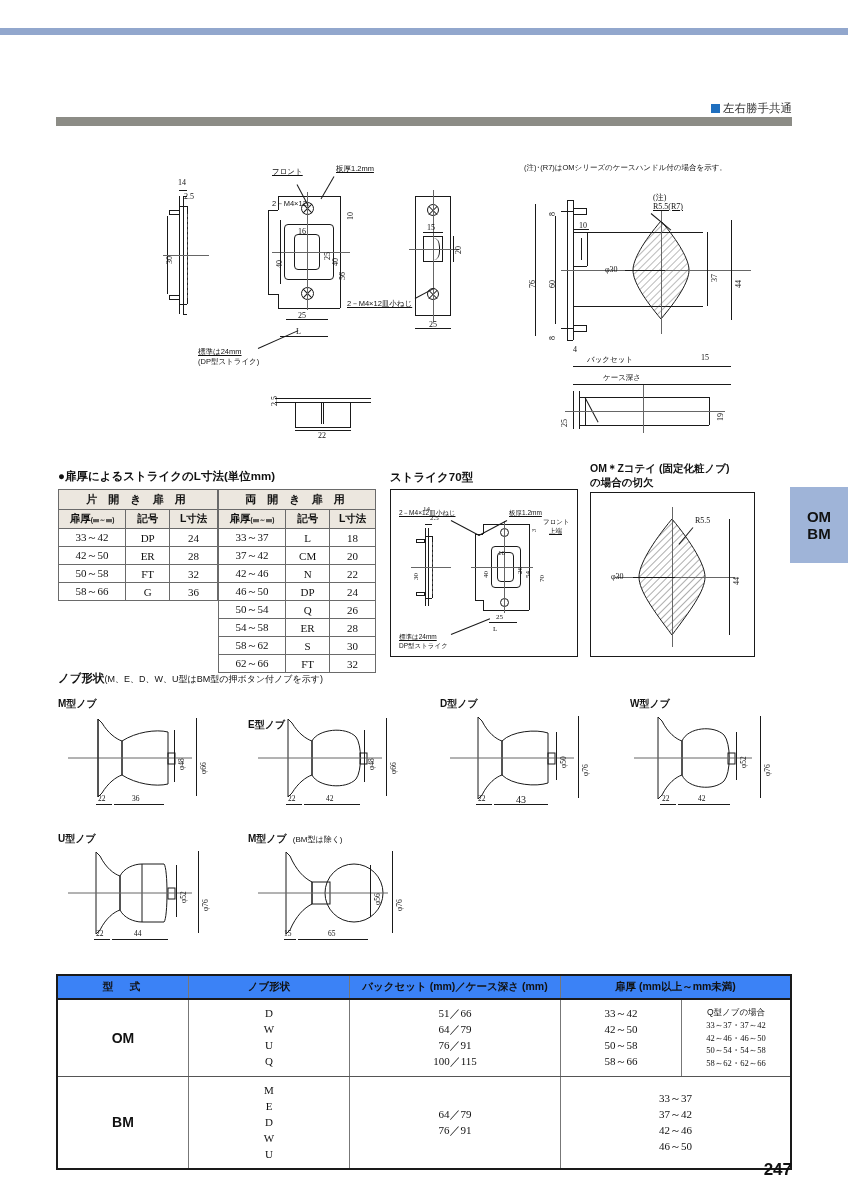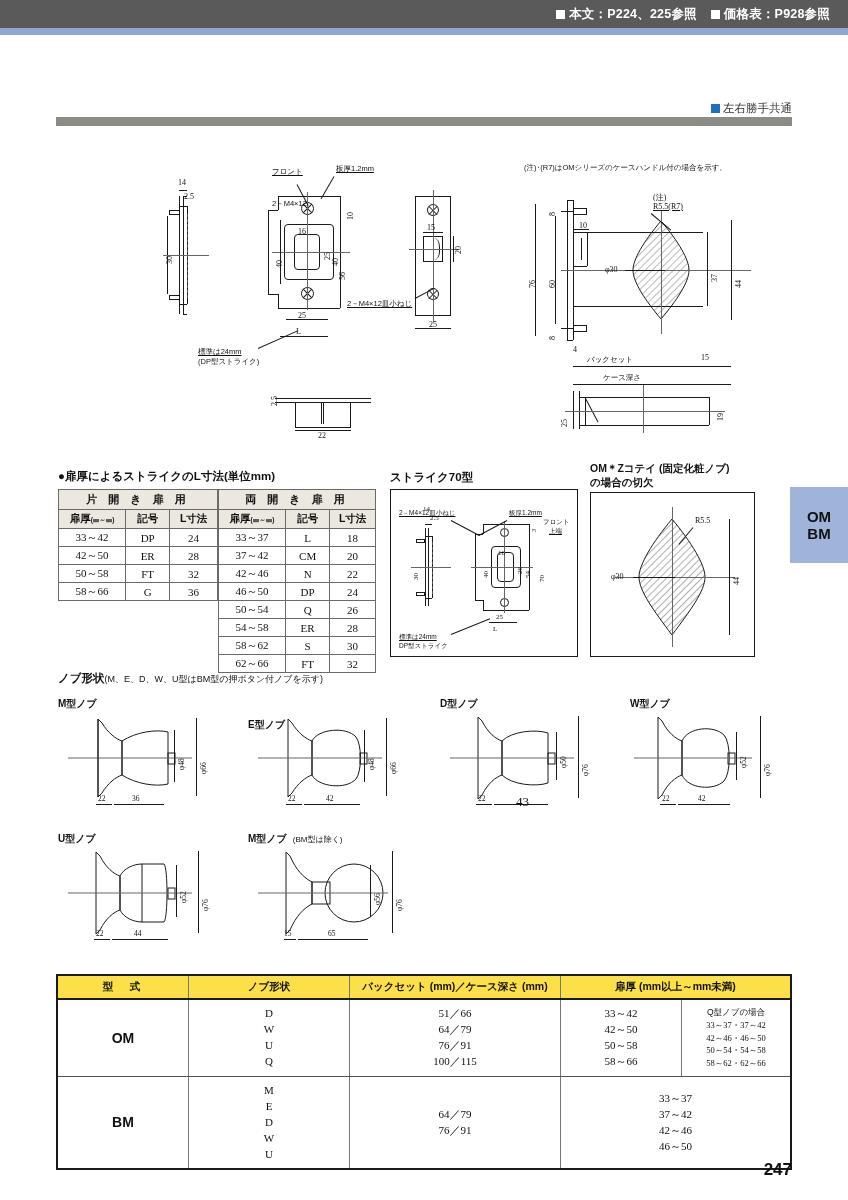--- a/index.html
+++ b/index.html
@@ -59,53 +59,41 @@
   .ltab td,.ltab th{border:1px solid #6a6a6a;text-align:center;
       font-family:"Liberation Serif","DejaVu Serif",serif;}
   .ltab th{background:#ece7df;font-weight:bold;font-size:10.5px;padding:2px 0;
       font-family:"Liberation Sans","DejaVu Sans",sans-serif;}
   .ltab th.top{letter-spacing:4px;font-size:11px;}
   .ltab td{padding:1px 0;font-size:11px;color:#111;}
   .ruby{font-size:6.5px;}
 
   
   .spec{position:absolute;left:56px;top:974px;width:736px;font-size:11px;}
-  .spec th{background:#fde047;font-weight:bold;font-size:10.5px;padding:4px 0;
+  .spec th{background:#3b82f6;font-weight:bold;font-size:10.5px;padding:4px 0;
            border-left:1px solid #777;border-right:1px solid #777;
            border-top:2px solid #1a1a1a;border-bottom:2px solid #1a1a1a;}
   .spec td{border-left:1px solid #777;border-right:1px solid #777;
            border-bottom:1px solid #555;text-align:center;vertical-align:middle;
            font-family:"Liberation Serif","DejaVu Serif",serif;font-size:11px;
            line-height:1.45;padding:6px 0;}
   .spec tr.last td{border-bottom:2px solid #1a1a1a;}
   .spec td.model{font-family:"Liberation Sans","DejaVu Sans",sans-serif;
            font-weight:bold;font-size:14px;}
   .spec td.sub{border-left:1px solid #777;}
   .spec .qnote{font-size:8.5px;line-height:1.5;
            font-family:"Liberation Sans","DejaVu Sans",sans-serif;}
   .spec th:first-child,.spec td:first-child{border-left:2px solid #1a1a1a;}
   .spec th:last-child,.spec td:last-child{border-right:2px solid #1a1a1a;}
 </style>
 </head>
 <body>
 
 <div class="pg">
 
-  <div class="topbar">
-    <div class="topbar-inner">
-      <div class="topbar-item">
-        <span class="wsq"></span>
-        <span>本文：P224、225参照</span>
-      </div>
-      <div class="topbar-item">
-        <span class="wsq"></span>
-        <span>価格表：P928参照</span>
-      </div>
-    </div>
-  </div>
   <div class="blueband"></div>
 
   <div class="kt">
     <span class="bsq"></span>
     <span>左右勝手共通</span>
   </div>
   <div class="titlebar"></div>
 
   <div class="sidetab">
     <span>OM</span>
@@ -521,21 +509,21 @@
       <rect x="98" y="38" width="7" height="11" fill="none" stroke="#1a1a1a" stroke-width="1"></rect>
       <line x1="0" y1="43" x2="124" y2="43" stroke="#666" stroke-width="1"></line>
     </svg>
     <div class="lblv" style="left:120px;top:58px;font-size:7.5px;">φ50</div>
     <div class="ln v" style="left:116px;top:22px;height:48px;"></div>
     <div class="lblv" style="left:142px;top:66px;font-size:7.5px;">φ76</div>
     <div class="ln v" style="left:138px;top:6px;height:82px;"></div>
     <div class="ln h" style="left:36px;top:94px;width:16px;"></div>
     <div class="lbl" style="left:38px;top:85px;font-size:7.5px;">22</div>
     <div class="ln h" style="left:54px;top:94px;width:54px;"></div>
-    <div class="lbl" style="left:76px;top:85px;font-size:13px;text-align:right;">43</div>
+    <div class="lbl" style="left:76px;top:85px;font-size:10px;text-align:right;">43</div>
   </div>
 
   <div class="sublbl" style="left:630px;top:697px;">
     <span>W型ノブ</span><span class="sm"></span>
   </div>
   <div class="dwg" style="left:630px;top:710px;width:190px;height:105px;">
     <svg width="150" height="88" style="position:absolute;left:4px;top:5px;">
       <path d="M24 2 L24 84 L28 80 C34 68 42 62 48 60 L48 26 C42 24 34 18 28 6 Z" fill="none" stroke="#1a1a1a" stroke-width="1"></path>
       <path d="M48 26 C54 12 80 10 90 20 C97 28 97 58 90 66 C80 76 54 74 48 60 Z" fill="none" stroke="#1a1a1a" stroke-width="1"></path>
       <rect x="94" y="38" width="7" height="11" fill="none" stroke="#1a1a1a" stroke-width="1"></rect>

